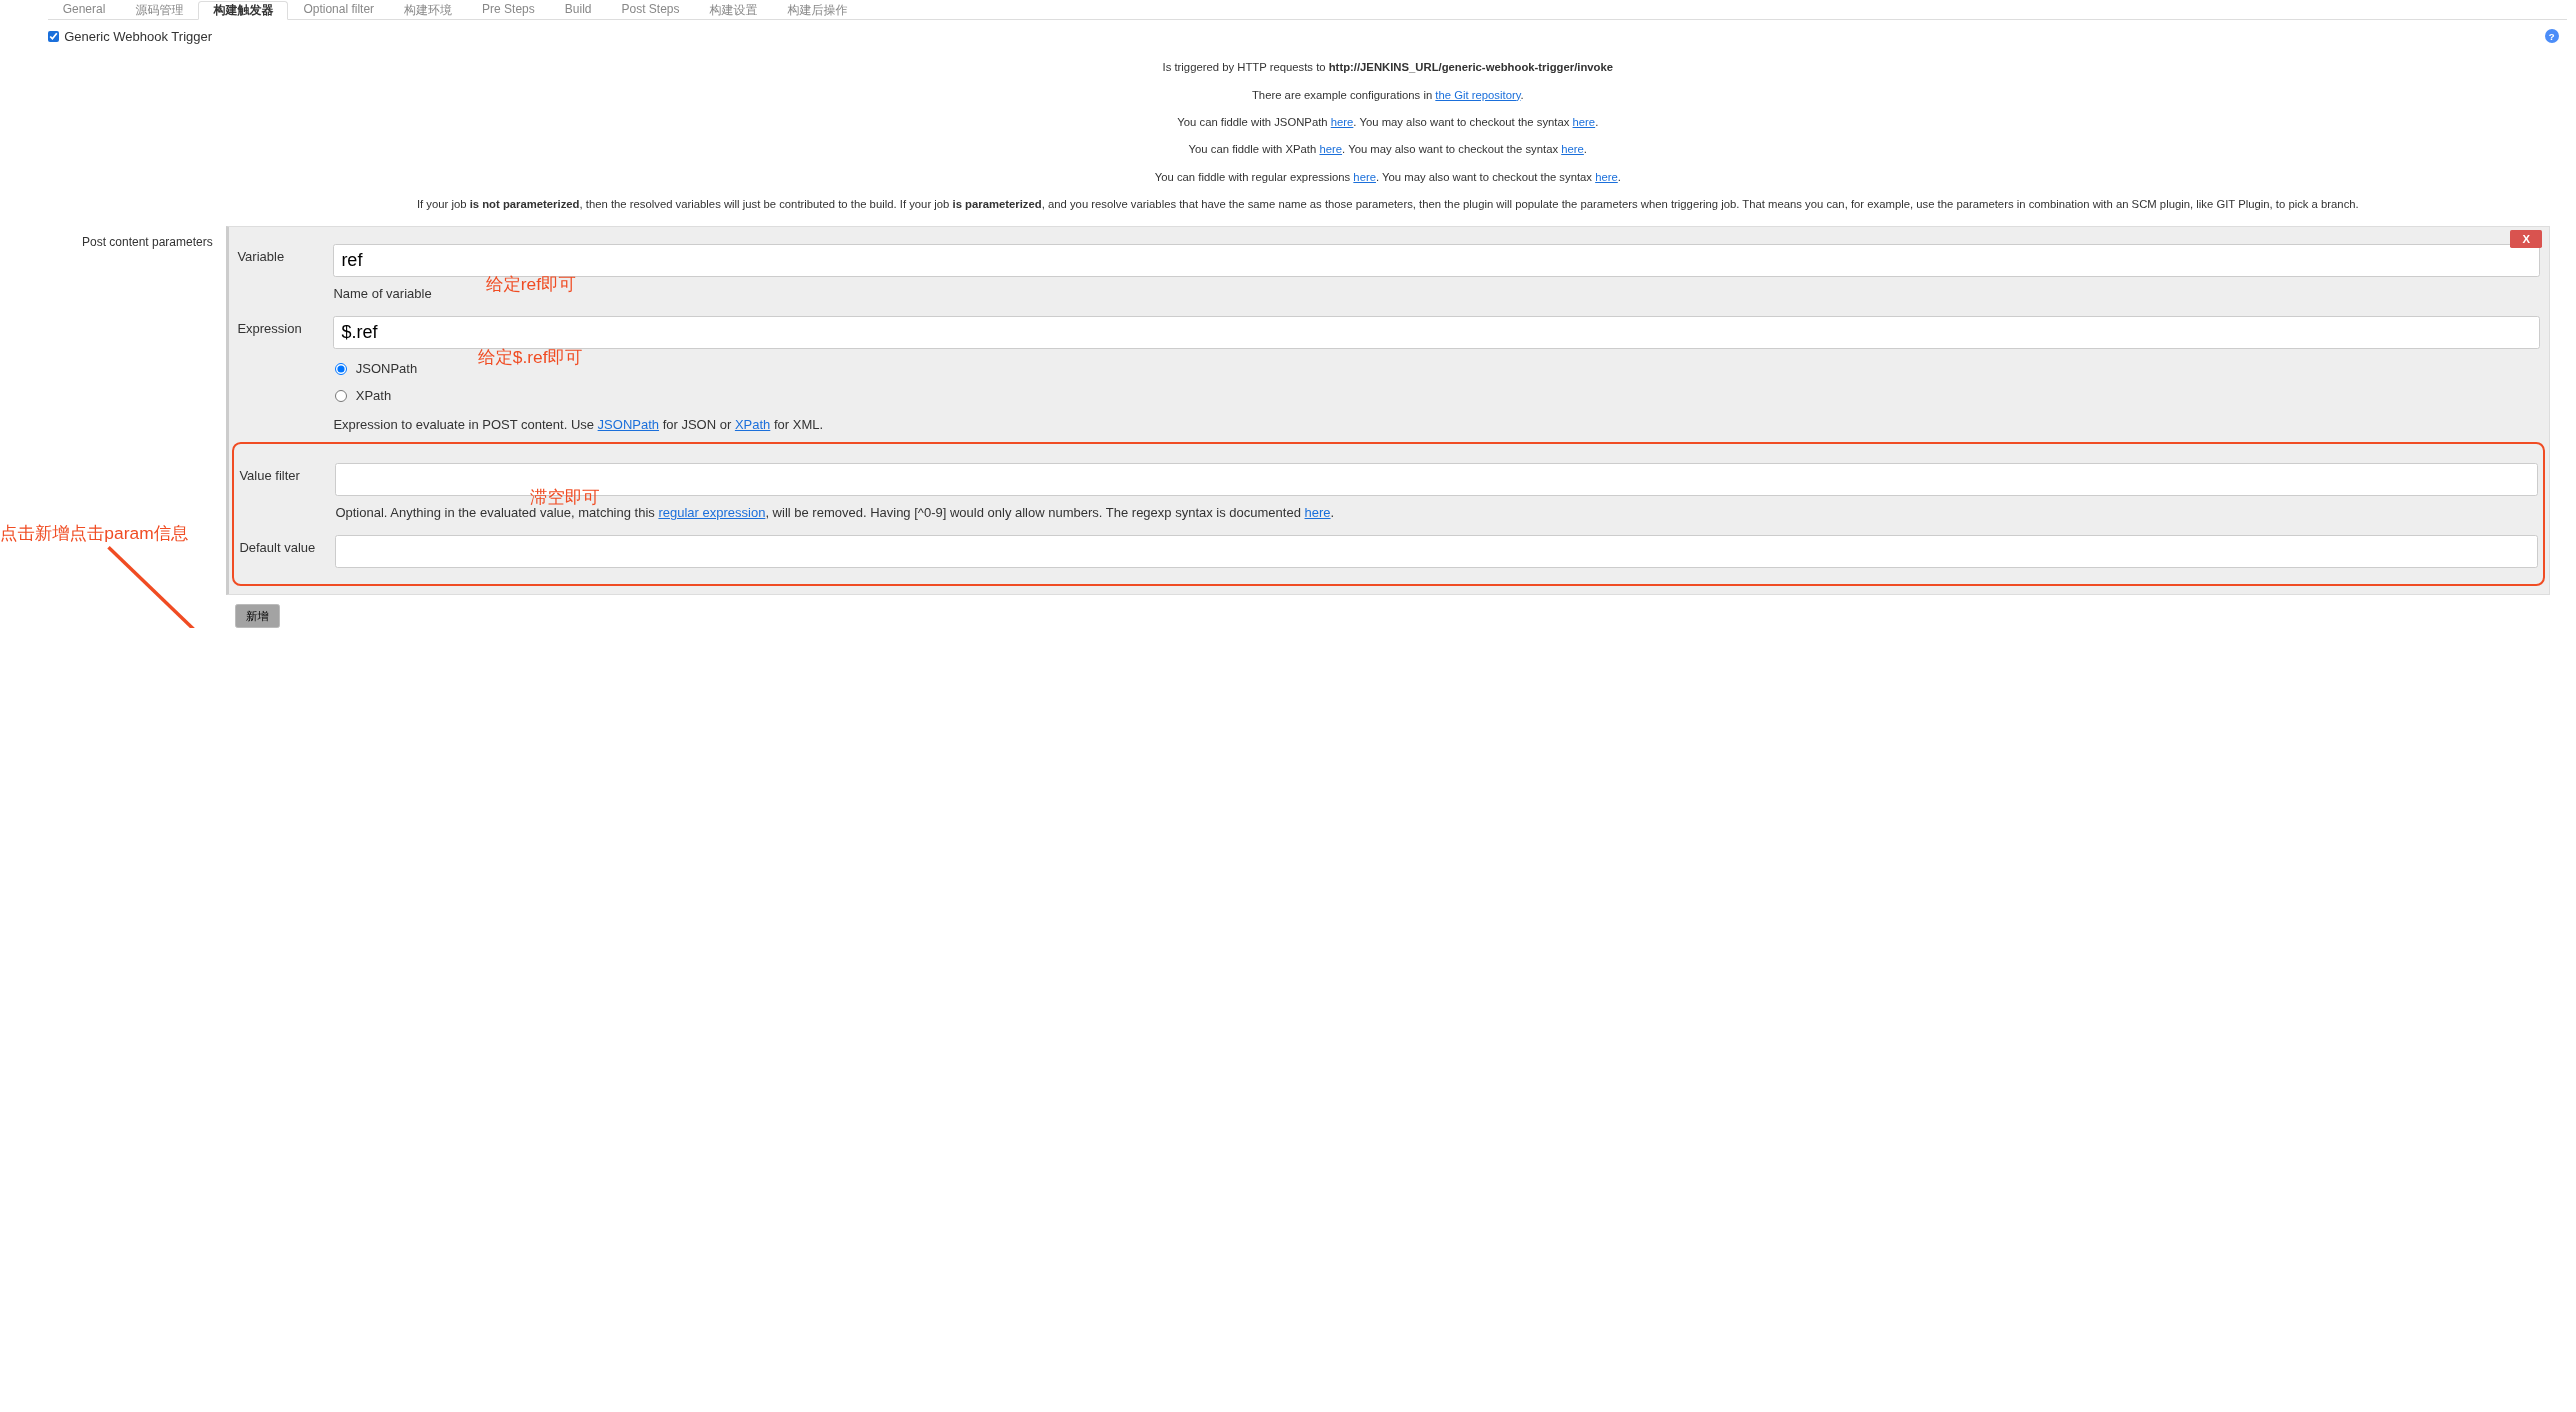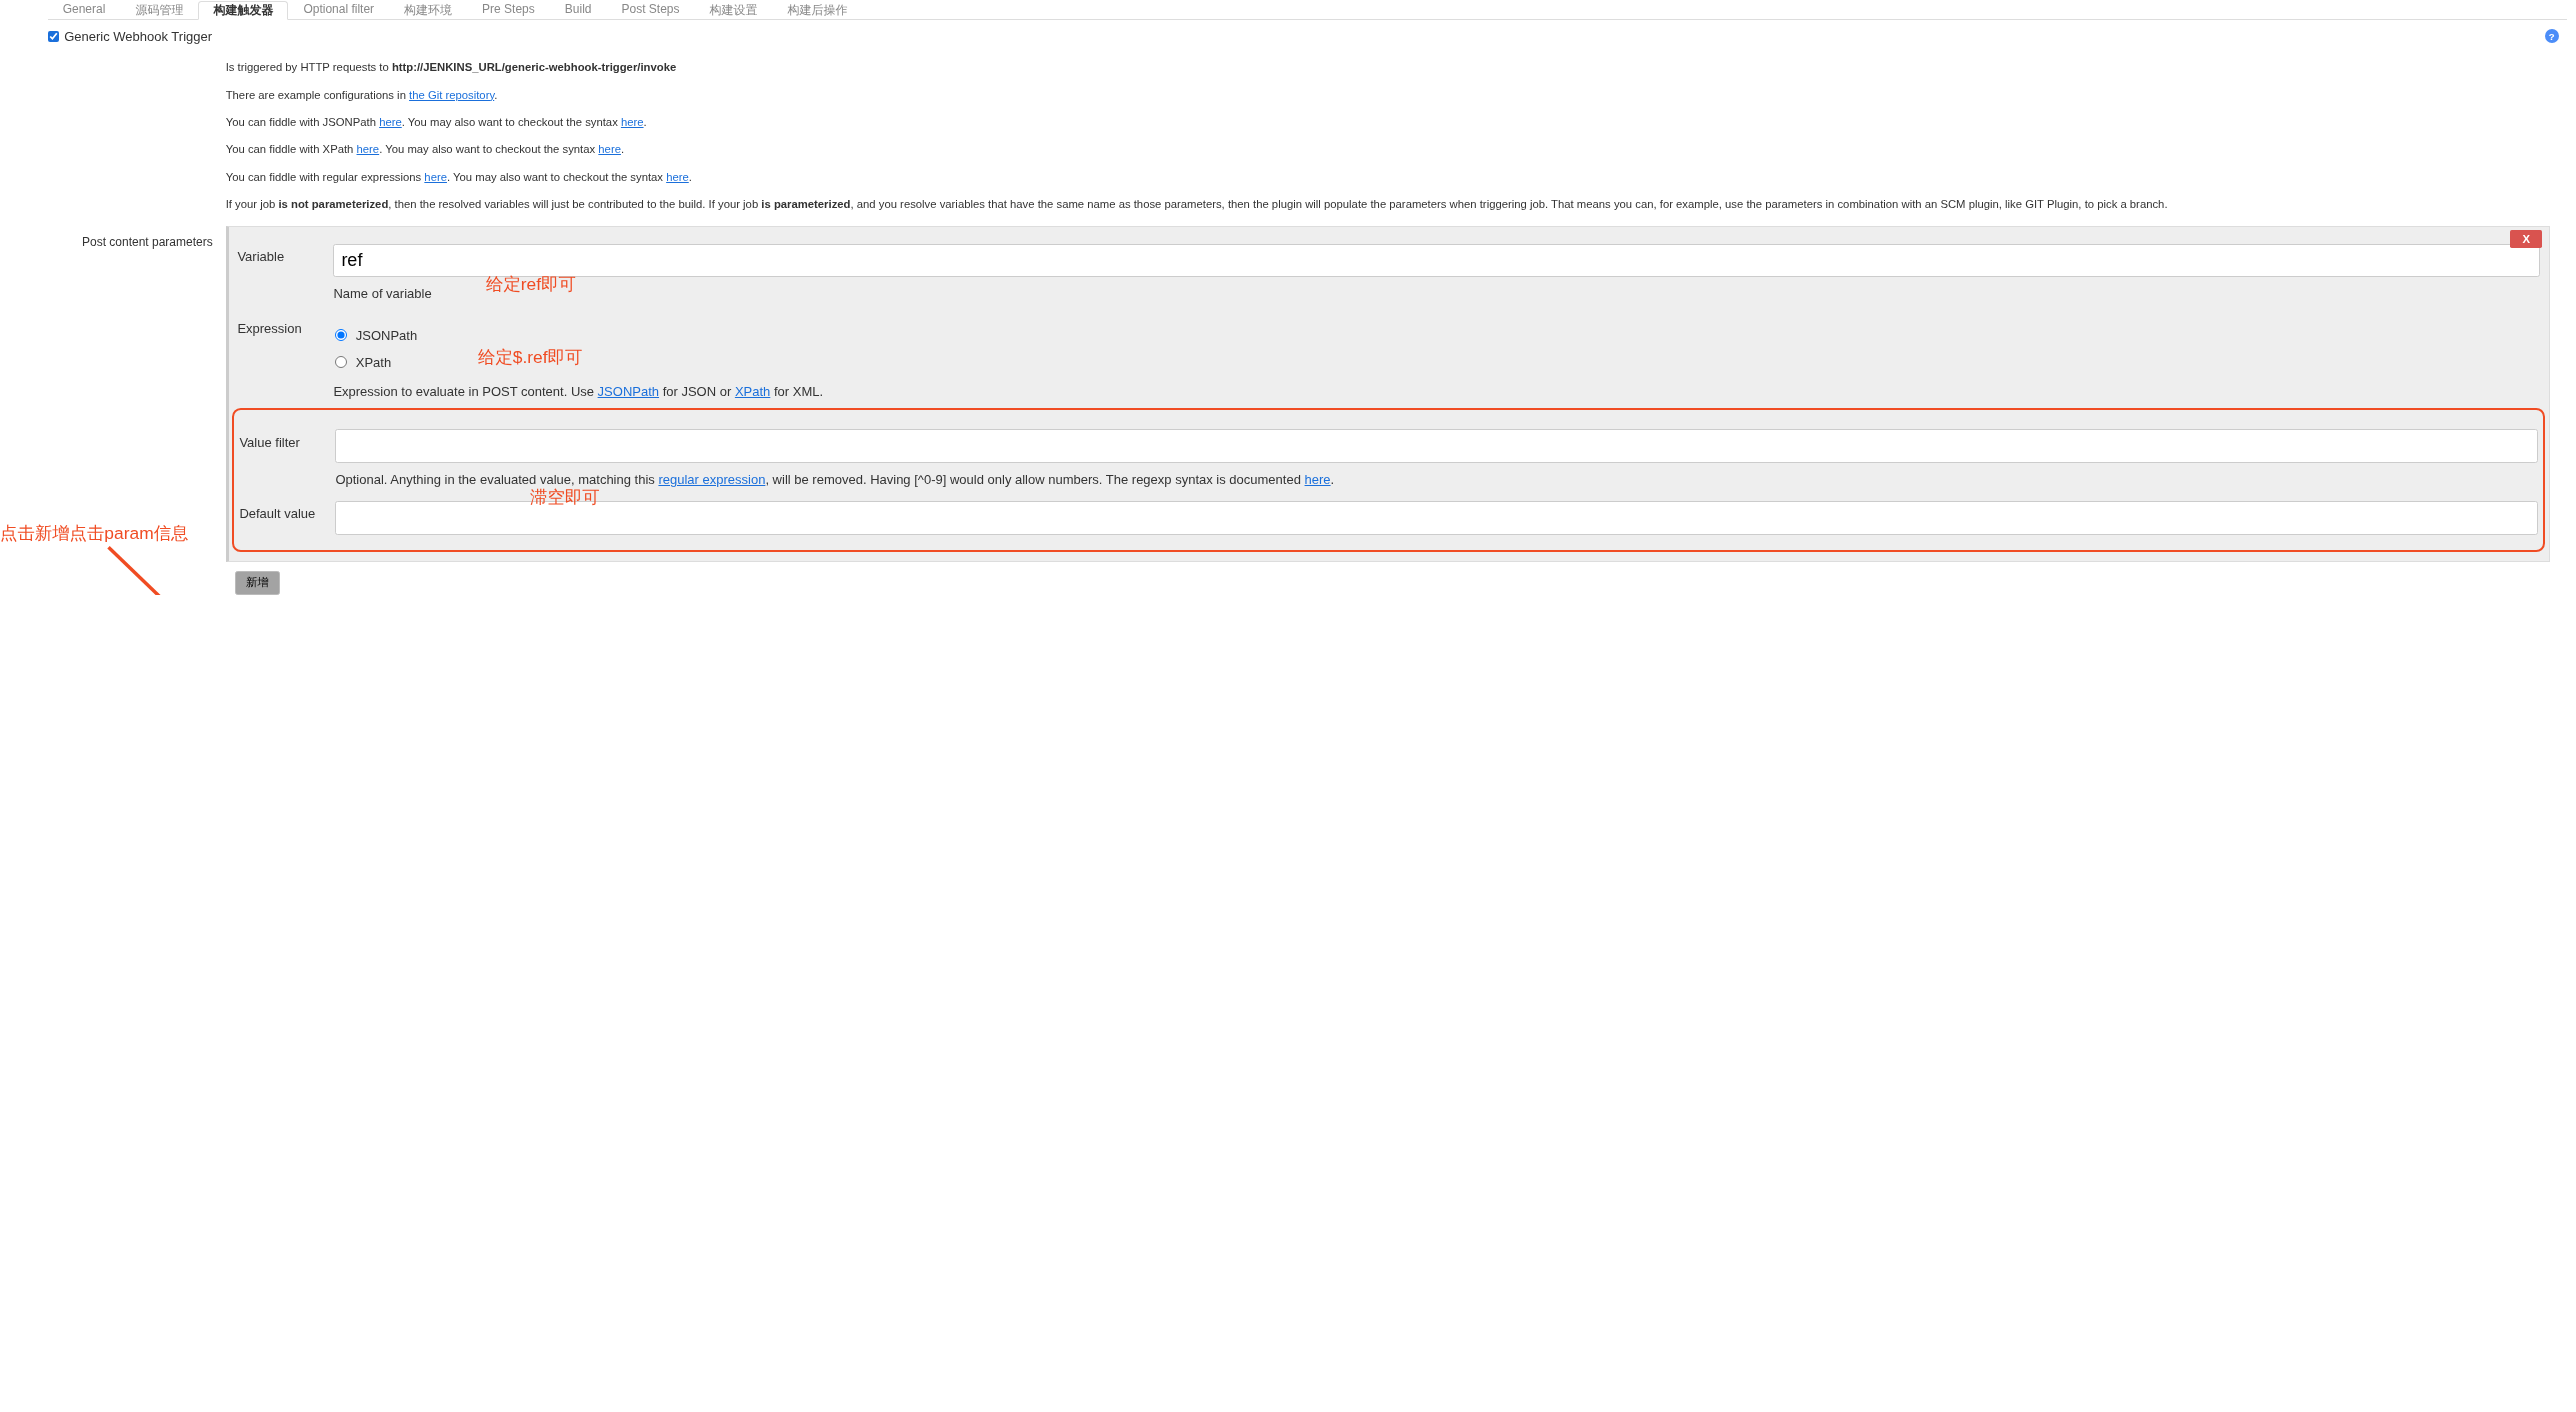--- a/index.html
+++ b/index.html
@@ -68,21 +68,21 @@
     cursor: pointer;
   }
   .desc-area {
     margin-left: 217px;
     margin-right: 17.4px;
     margin-top: 15.6px;
     font-size: 11.3px;
     color: #333;
     line-height: 1.5;
   }
-  .desc-area p { margin-bottom: 10.4px; }
+  .desc-area p { margin-bottom: 10.4px; text-align: center; }
   .desc-area a { color: #1a6fdb; text-decoration: underline; cursor: pointer; }
   .desc-area b { font-weight: bold; }
   .form-row-outer {
     display: flex;
     margin-top: 13px;
     margin-left: 52px;
   }
   .form-label-outer {
     width: 165px;
     text-align: right;
@@ -236,20 +236,21 @@
         <div class="inner-label">Variable</div>
         <div class="inner-content">
           <input type="text" class="text-input" value="ref" style="">
           <div class="help-text">Name of variable</div>
         </div>
       </div>
 
       <div class="inner-row">
         <div class="inner-label">Expression</div>
         <div class="inner-content">
+          <input type="text" class="text-input" value="$.ref" style="">
           <div class="radio-row">
             <input type="radio" name="expr" checked="" style="">
             <label>JSONPath</label>
           </div>
           <div class="radio-row">
             <input type="radio" name="expr" style="">
             <label>XPath</label>
           </div>
           <div class="help-text" style="margin-top:12px;">
             <span>Expression to evaluate in POST content. Use </span><a>JSONPath</a><span> for JSON or </span><a>XPath</a><span> for XML.</span>

